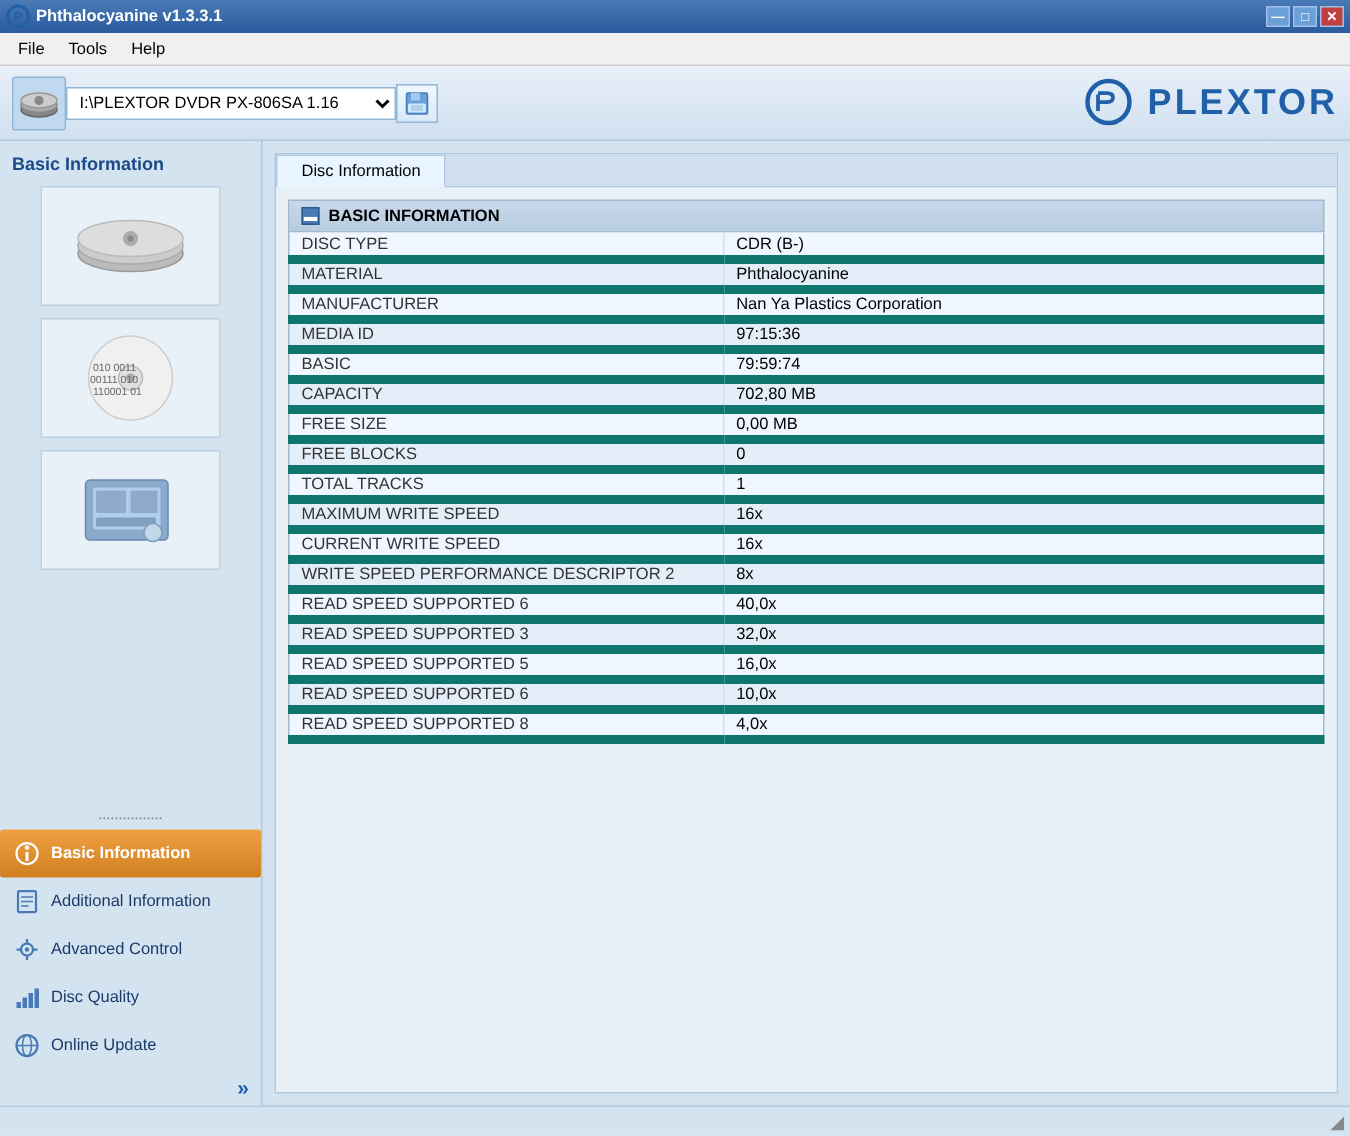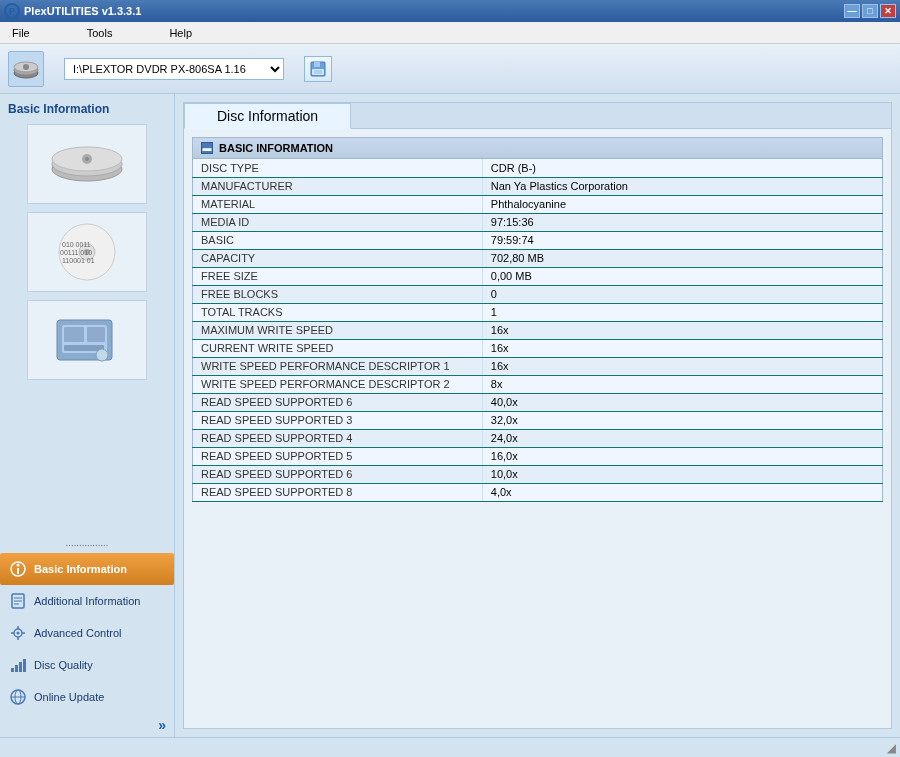--- a/index.html
+++ b/index.html
@@ -37,38 +37,37 @@
     }
 
     
     #menubar {
       background: #f0f0f0;
       border-bottom: 1px solid #ccc;
       height: 22px;
       display: flex;
       align-items: center;
       padding: 0 4px;
-      gap: 41px;
     }
     .menu-item {
       padding: 2px 8px;
       font-size: 11px;
       cursor: pointer;
       color: #000;
     }
 
     
     #toolbar {
       background: linear-gradient(to bottom, #e8f0f8, #d0dff0);
       border-bottom: 1px solid #b0c8e0;
       height: 50px;
       display: flex;
       align-items: center;
       padding: 0 8px;
-      gap: 20px;
+      gap: 0;
     }
     #drive-icon {
       width: 36px; height: 36px;
       background: #c0d8f0;
       border: 1px solid #90b8d8;
       border-radius: 2px;
       display: flex; align-items: center; justify-content: center;
       font-size: 18px;
     }
     #drive-select {
@@ -177,22 +176,22 @@
       border: 1px solid #b0c8e0;
     }
 
     
     #tab-bar {
       display: flex;
       background: #d0dff0;
       border-bottom: 1px solid #b0c8e0;
     }
     .tab {
-      padding: 4px 32px;
-      font-size: 14px;
+      padding: 4px 16px;
+      font-size: 11px;
       cursor: pointer;
       border: 1px solid transparent;
       border-bottom: none;
       margin-bottom: -1px;
     }
     .tab.active {
       background: #e8f4ff;
       border-color: #b0c8e0;
       border-bottom: 1px solid #e8f4ff;
       color: #000;
@@ -231,21 +230,21 @@
       border: 1px solid #a0b8d0;
       border-top: none;
     }
     .info-table tr {
       height: 18px;
     }
     .info-table tr:nth-child(odd) { background: #f0f6ff; }
     .info-table tr:nth-child(even) { background: #e4eef8; }
     .info-table td {
       padding: 1px 8px;
-      border-bottom: 1px solid #0f766e;
+      border-bottom: 6px solid #0f766e;
       font-size: 11px;
     }
     .info-table td:first-child {
       width: 42%;
       font-weight: normal;
       color: #333;
       border-right: 1px solid #d0dff0;
     }
     .info-table td:last-child {
       color: #000;
@@ -267,21 +266,21 @@
       color: #888;
       font-size: 12px;
     }
   </style>
 </head>
 <body>
 
 <div id="titlebar">
   <div id="titlebar-left">
     <div class="plextor-circle" style="width:16px;height:16px;border-width:2px;font-size:9px;">P</div>
-    <span>PlexUTILITIES v1.3.3.1</span>
+    <span>Phthalocyanine v1.3.3.1</span>
   </div>
   <div id="titlebar-right">
     <div class="titlebar-btn">—</div>
     <div class="titlebar-btn">□</div>
     <div class="titlebar-btn" style="background:#c04040;">✕</div>
   </div>
 </div>
 
 <div id="menubar">
   <span class="menu-item">File</span>
@@ -301,20 +300,27 @@
   <select id="drive-select">
     <option>I:\PLEXTOR DVDR   PX-806SA  1.16</option>
   </select>
   <div id="save-btn">
     <svg width="18" height="18" viewBox="0 0 18 18">
       <rect x="2" y="2" width="14" height="14" rx="1" fill="#6a9fd8" stroke="#4a7ab5" stroke-width="1"></rect>
       <rect x="5" y="2" width="6" height="5" fill="#a0c8f0"></rect>
       <rect x="3" y="9" width="12" height="6" rx="1" fill="#d0e8ff"></rect>
       <rect x="5" y="10" width="8" height="4" fill="#b0d0f0"></rect>
     </svg>
+  </div>
+  <div id="plextor-logo">
+    <svg width="35" height="35" viewBox="0 0 35 35">
+      <circle cx="17" cy="17" r="14" fill="none" stroke="#2060a8" stroke-width="3"></circle>
+      <path d="M10 12 L10 23 M10 17 L16 17 Q20 17 20 14 Q20 11 16 11 L10 11" fill="none" stroke="#2060a8" stroke-width="2.5"></path>
+    </svg>
+    <span style="color:#2060a8; font-size:24px; font-weight:bold; letter-spacing:2px;">PLEXTOR</span>
   </div>
 </div>
 
 <div id="main">
 
   <div id="sidebar">
     <div id="sidebar-title">Basic Information</div>
 
     <div class="sidebar-image">
       <svg width="90" height="70" viewBox="0 0 90 70">
@@ -423,28 +429,28 @@
         <div class="section-header-icon">▬</div>
         <span>BASIC INFORMATION</span>
       </div>
       <table class="info-table">
         <tbody id="info-tbody">
         <tr>
               <td>DISC TYPE</td>
               <td>CDR (B-)</td>
             </tr>
             <tr>
+              <td>MATERIAL</td>
+              <td>Phthalocyanine</td>
+            </tr>
+            <tr>
               <td>MANUFACTURER</td>
               <td>Nan Ya Plastics Corporation</td>
             </tr>
             <tr>
-              <td>MATERIAL</td>
-              <td>Phthalocyanine</td>
-            </tr>
-            <tr>
               <td>MEDIA ID</td>
               <td>97:15:36</td>
             </tr>
             <tr>
               <td>BASIC</td>
               <td>79:59:74</td>
             </tr>
             <tr>
               <td>CAPACITY</td>
               <td>702,80 MB</td>
@@ -463,38 +469,30 @@
             </tr>
             <tr>
               <td>MAXIMUM WRITE SPEED</td>
               <td>16x</td>
             </tr>
             <tr>
               <td>CURRENT WRITE SPEED</td>
               <td>16x</td>
             </tr>
             <tr>
-              <td>WRITE SPEED PERFORMANCE DESCRIPTOR 1</td>
-              <td>16x</td>
-            </tr>
-            <tr>
               <td>WRITE SPEED PERFORMANCE DESCRIPTOR 2</td>
               <td>8x</td>
             </tr>
             <tr>
               <td>READ SPEED SUPPORTED 6</td>
               <td>40,0x</td>
             </tr>
             <tr>
               <td>READ SPEED SUPPORTED 3</td>
               <td>32,0x</td>
-            </tr>
-            <tr>
-              <td>READ SPEED SUPPORTED 4</td>
-              <td>24,0x</td>
             </tr>
             <tr>
               <td>READ SPEED SUPPORTED 5</td>
               <td>16,0x</td>
             </tr>
             <tr>
               <td>READ SPEED SUPPORTED 6</td>
               <td>10,0x</td>
             </tr>
             <tr>

